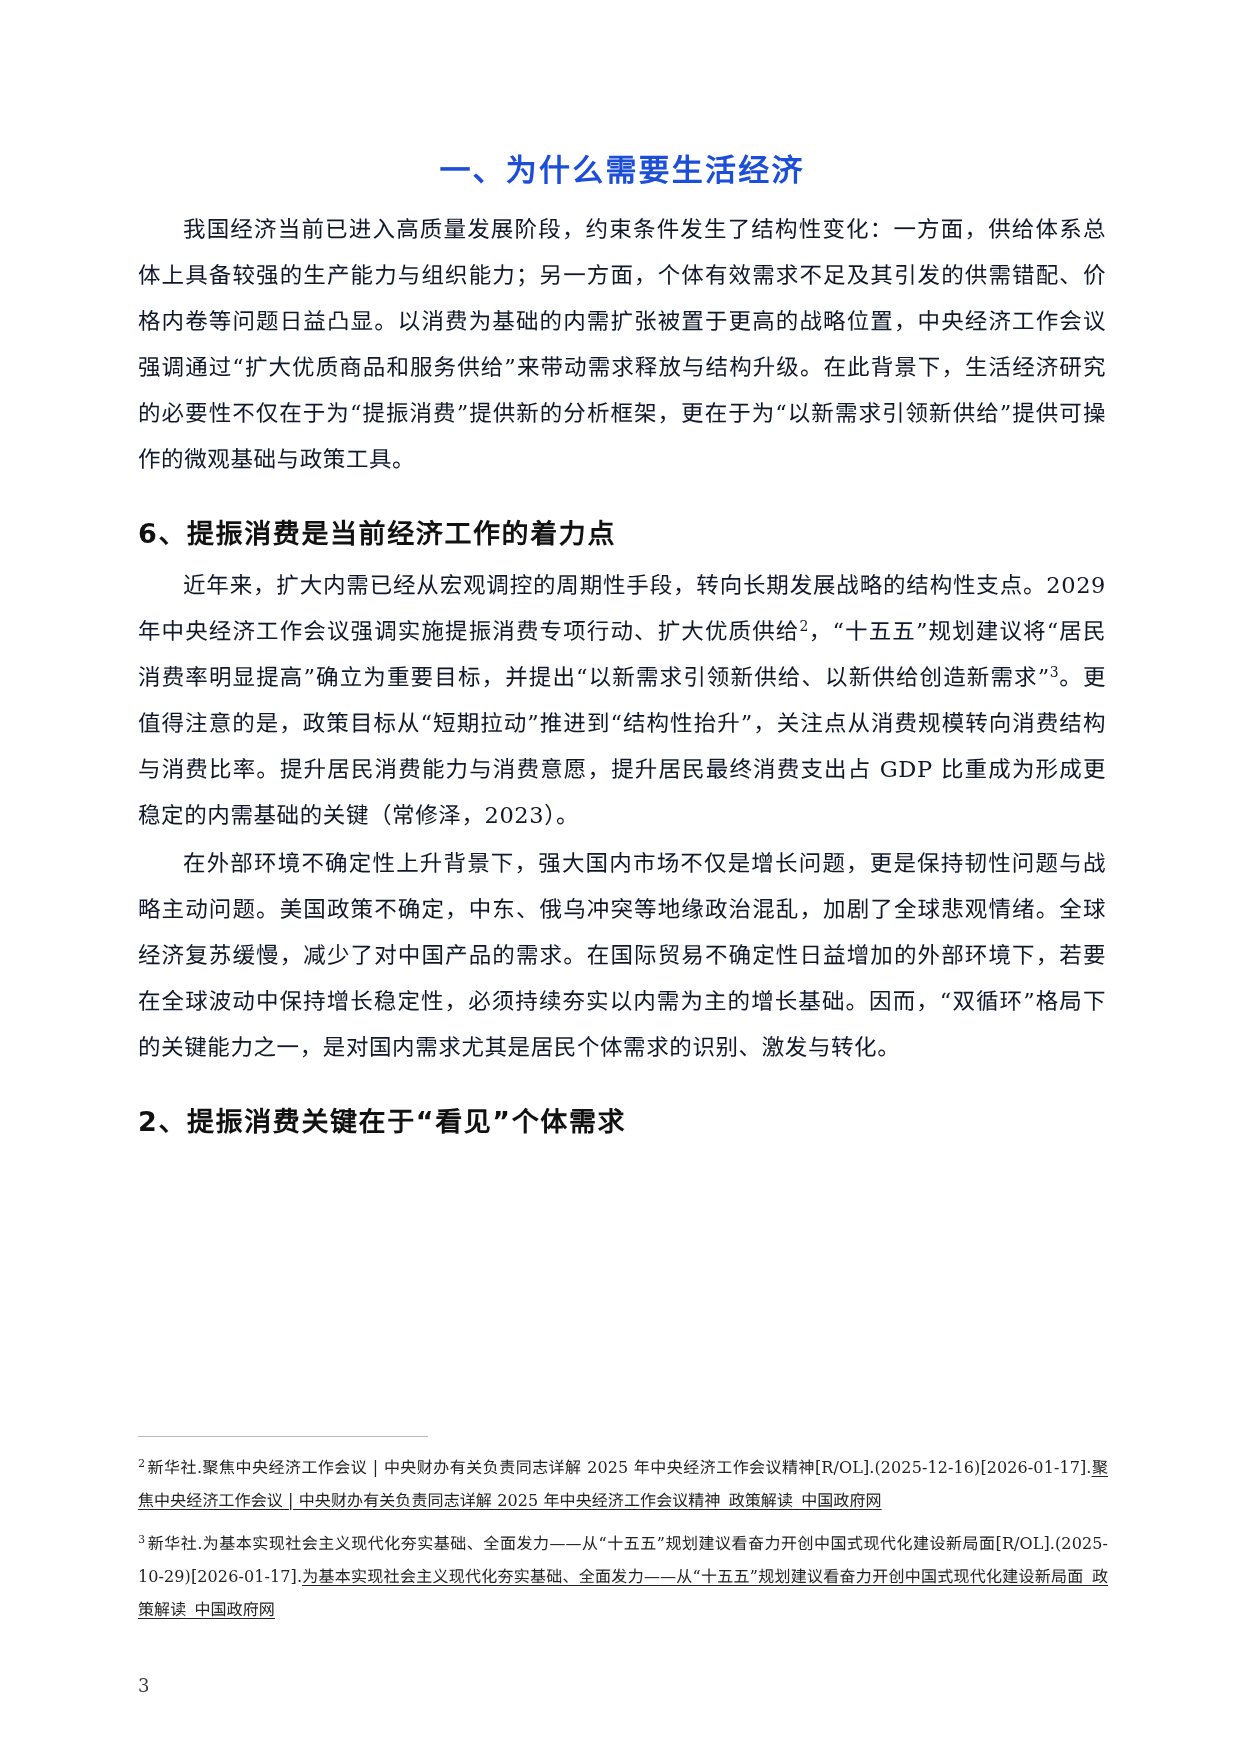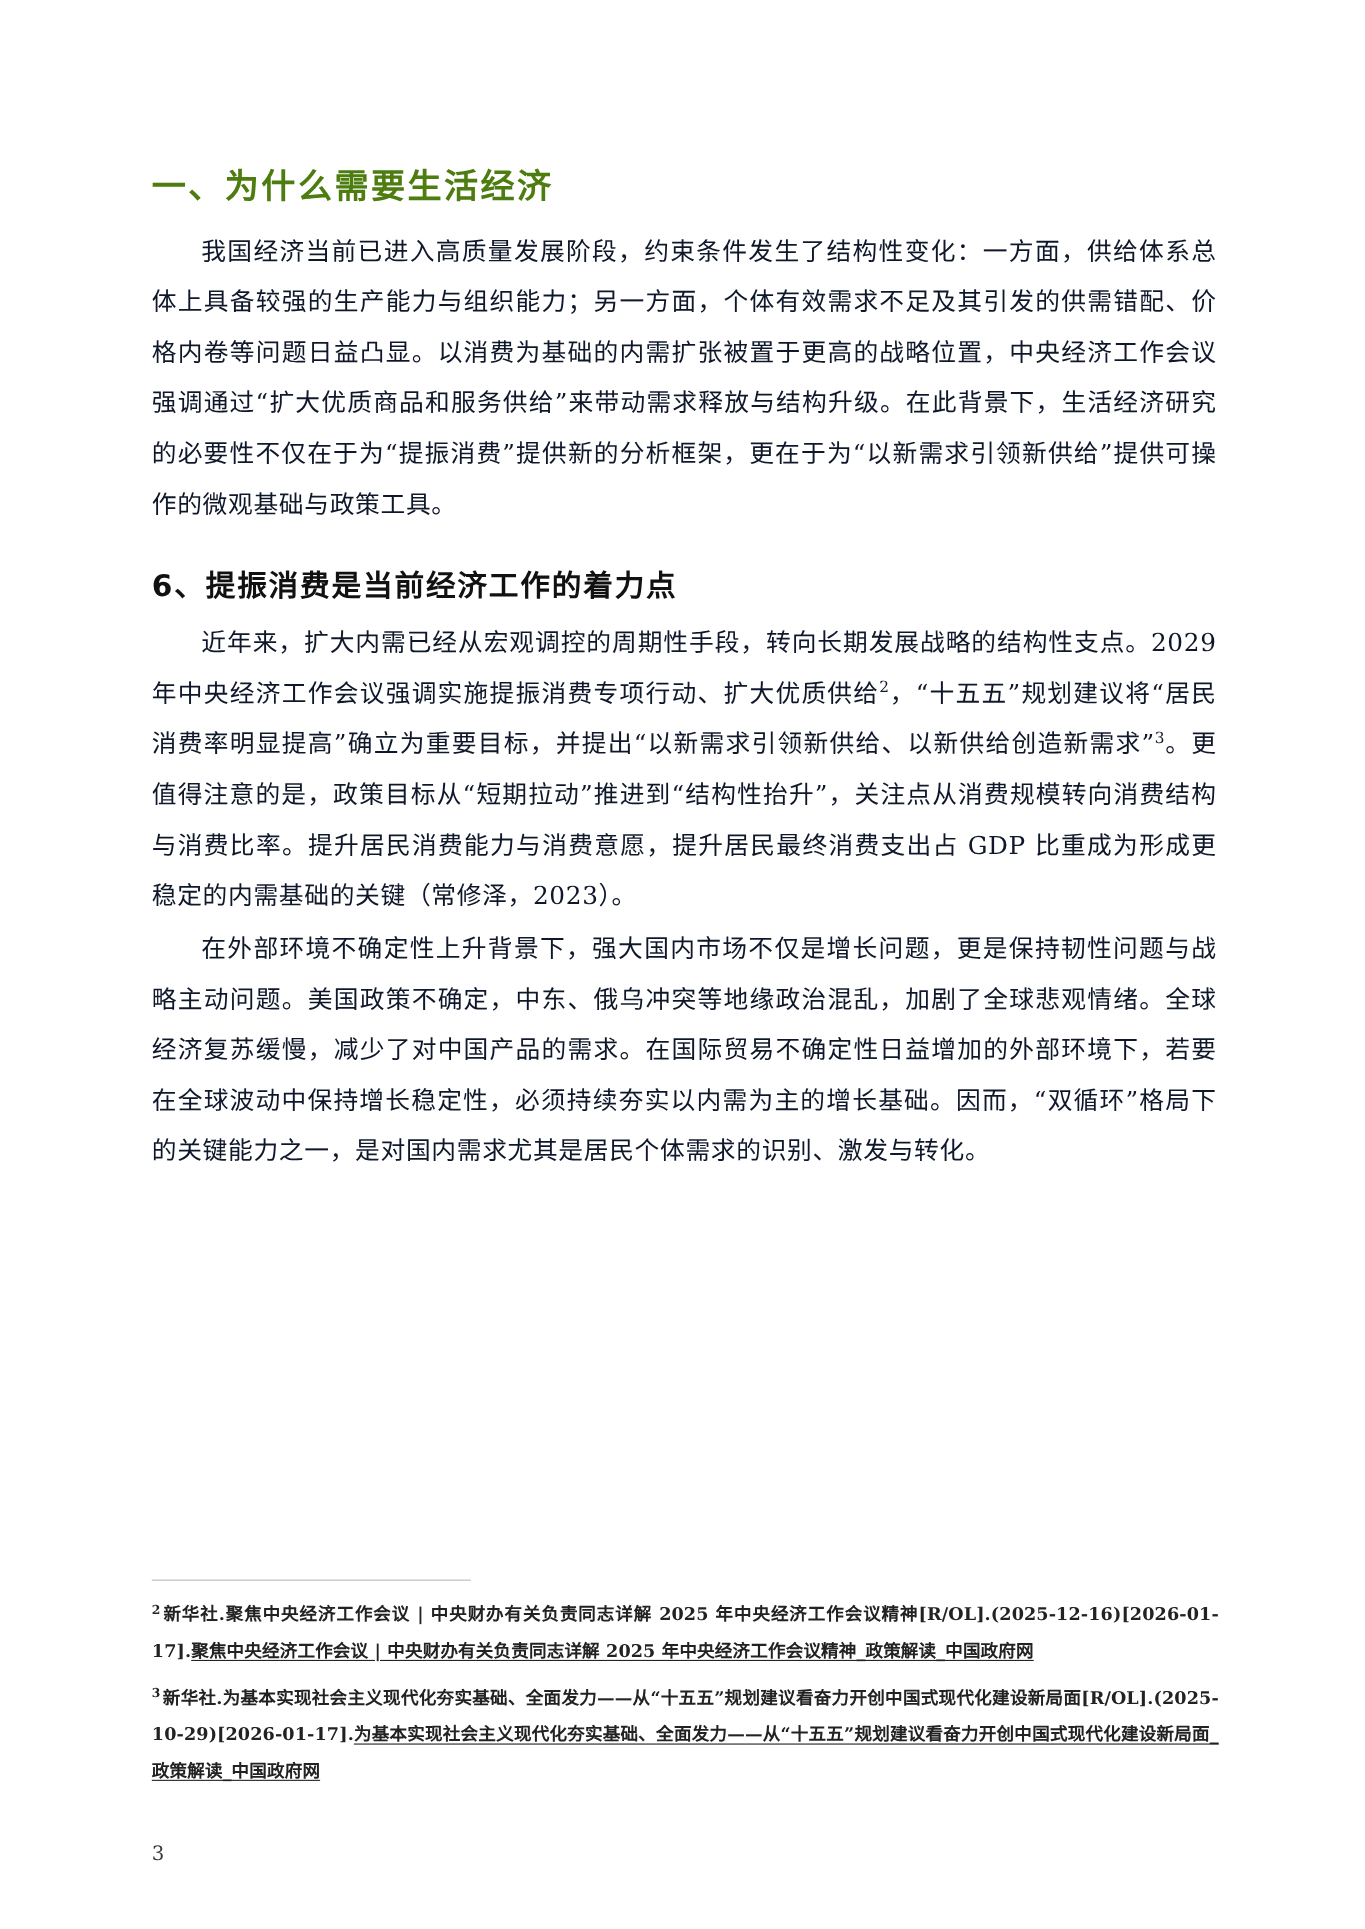--- a/index.html
+++ b/index.html
@@ -25,21 +25,22 @@
   }
 
   
   .h1 {
     font-family: "DejaVu Sans", "Liberation Sans", sans-serif;
     font-weight: 700;
     font-size: 31px;
     letter-spacing: 2.2px;
     line-height: 1.35;
     margin: 0 0 14px 0;
-    color: #4d7c0f;
+    color: #1d4ed8;
+    text-align: center;
     -webkit-font-smoothing: antialiased;
   }
   .h2 {
     font-family: "DejaVu Sans", "Liberation Sans", sans-serif;
     font-weight: 700;
     font-size: 27px;
     letter-spacing: 1.6px;
     line-height: 1.35;
     margin: 34px 0 10px 0;
     color: #111;
@@ -70,21 +71,20 @@
     border: 0;
     border-top: 1px solid #b9b9b9;
     width: 290px;
     margin: 0 0 14px 0;
   }
   .footnotes {
     position: absolute;
     left: 138px;
     right: 133px;
     bottom: 118px;
-    font-weight: bold;
   }
   .fn {
     font-family: "DejaVu Serif", "Liberation Serif", serif;
     font-size: 16px;
     line-height: 33px;
     text-align: justify;
     text-justify: inter-ideograph;
     color: #222;
     margin: 0 0 10px 0;
     letter-spacing: 0.1px;
@@ -118,20 +118,21 @@
   <h1 class="h1">一、为什么需要生活经济</h1>
 
   <p class="para">我国经济当前已进入高质量发展阶段，约束条件发生了结构性变化：一方面，供给体系总体上具备较强的生产能力与组织能力；另一方面，个体有效需求不足及其引发的供需错配、价格内卷等问题日益凸显。以消费为基础的内需扩张被置于更高的战略位置，中央经济工作会议强调通过“扩大优质商品和服务供给”来带动需求释放与结构升级。在此背景下，生活经济研究的必要性不仅在于为“提振消费”提供新的分析框架，更在于为“以新需求引领新供给”提供可操作的微观基础与政策工具。</p>
 
   <h2 class="h2">6、提振消费是当前经济工作的着力点</h2>
 
   <p class="para"><span>近年来，扩大内需已经从宏观调控的周期性手段，转向长期发展战略的结构性支点。2029 年中央经济工作会议强调实施提振消费专项行动、扩大优质供给</span><sup class="fnref">2</sup><span>，“十五五”规划建议将“居民消费率明显提高”确立为重要目标，并提出“以新需求引领新供给、以新供给创造新需求”</span><sup class="fnref">3</sup><span>。更值得注意的是，政策目标从“短期拉动”推进到“结构性抬升”，关注点从消费规模转向消费结构与消费比率。提升居民消费能力与消费意愿，提升居民最终消费支出占 GDP 比重成为形成更稳定的内需基础的关键（常修泽，2023）。</span></p>
 
   <p class="para">在外部环境不确定性上升背景下，强大国内市场不仅是增长问题，更是保持韧性问题与战略主动问题。美国政策不确定，中东、俄乌冲突等地缘政治混乱，加剧了全球悲观情绪。全球经济复苏缓慢，减少了对中国产品的需求。在国际贸易不确定性日益增加的外部环境下，若要在全球波动中保持增长稳定性，必须持续夯实以内需为主的增长基础。因而，“双循环”格局下的关键能力之一，是对国内需求尤其是居民个体需求的识别、激发与转化。</p>
 
+  <h2 class="h2">2、提振消费关键在于“看见”个体需求</h2>
 
 
   <div class="footnotes">
     <hr class="fn-sep">
 
     <p class="fn"><sup>2</sup><span>新华社.聚焦中央经济工作会议 | 中央财办有关负责同志详解 2025 年中央经济工作会议精神[R/OL].(2025-12-16)[2026-01-17].</span><span class="link">聚焦中央经济工作会议 | 中央财办有关负责同志详解 2025 年中央经济工作会议精神_政策解读_中国政府网</span></p>
 
     <p class="fn"><sup>3</sup><span>新华社.为基本实现社会主义现代化夯实基础、全面发力——从“十五五”规划建议看奋力开创中国式现代化建设新局面[R/OL].(2025-10-29)[2026-01-17].</span><span class="link">为基本实现社会主义现代化夯实基础、全面发力——从“十五五”规划建议看奋力开创中国式现代化建设新局面_政策解读_中国政府网</span></p>
   </div>
 

